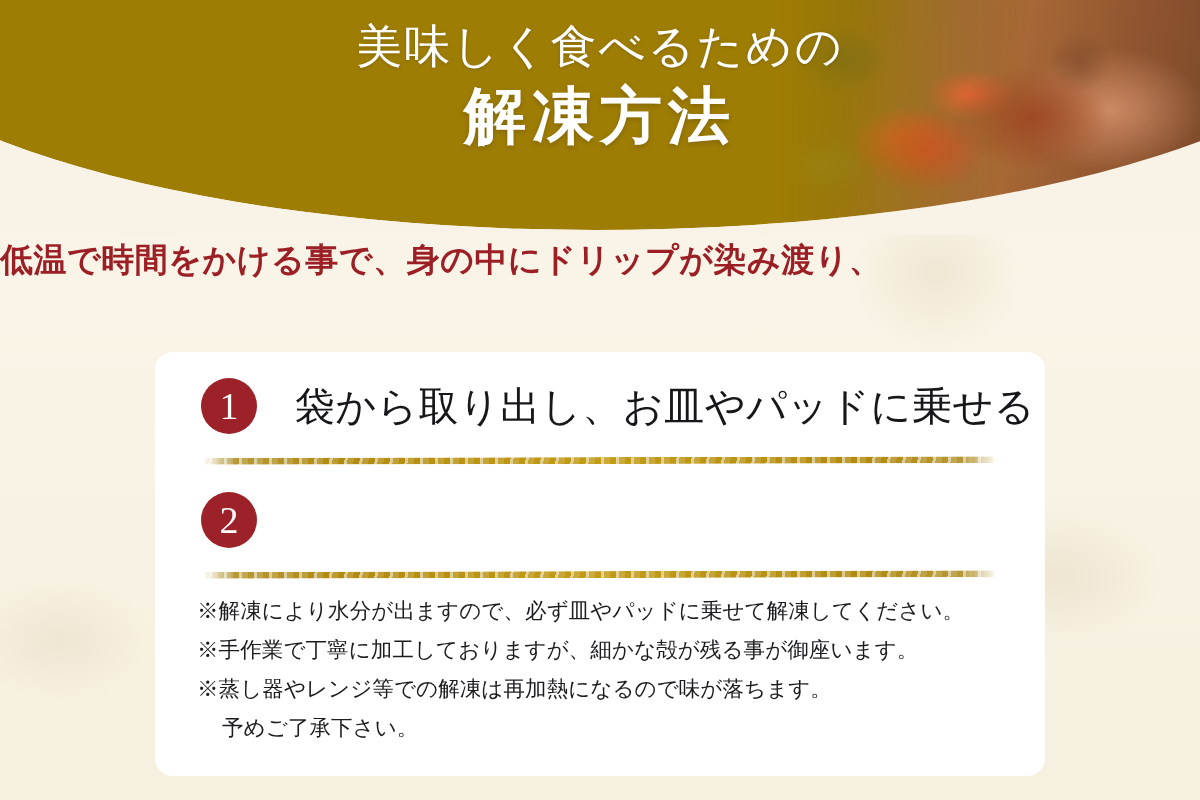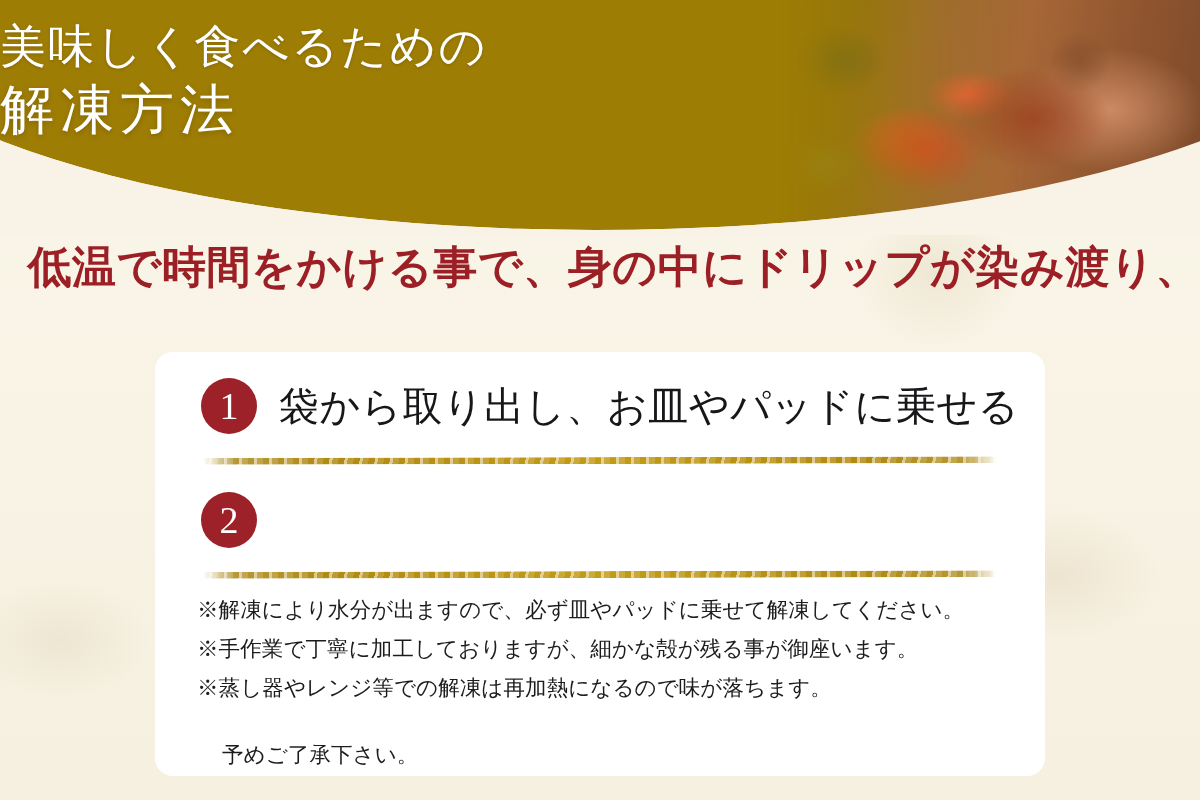--- a/index.html
+++ b/index.html
@@ -65,46 +65,47 @@
     width:1560px; height:560px;
     border-radius:0 0 52% 50% / 0 0 46% 44%;
     box-shadow:0 0 0 9999px #f8f3e6;
     pointer-events:none;
   }
 
   #banner-text {
     position:absolute;
     left:0; top:0; width:1200px; height:235px;
     z-index:3;
+    text-align:center;
     color:#fff;
   }
   #banner-lead {
     position:absolute;
     left:0; right:0; top:16px;
     font-size:46px;
     letter-spacing:2px;
     font-weight:400;
     text-shadow:0 1px 3px rgba(80,60,0,.35);
   }
   #banner-title {
     position:absolute;
     left:0; right:0; top:74px;
-    font-size:54px;
-    font-weight:400;
+    font-size:62px;
+    font-weight:700;
     letter-spacing:6px;
     text-shadow:0 2px 5px rgba(80,60,0,.35);
   }
 
   
   #lead-copy {
     position:absolute;
     left:0; right:0; top:236px;
-    text-align:right;
+    text-align:left;
     color:#9c1f26;
-    font-size:44px;
+    font-size:33px;
     font-weight:700;
     line-height:1.47;
     letter-spacing:.5px;
   }
   #lead-copy .lead-line { display:block; }
 
   
   #card {
     position:absolute;
     left:155px; top:352px;
@@ -126,21 +127,21 @@
     width:56px; height:56px;
     border-radius:50%;
     background:#9c2128;
     color:#fff;
     font-size:38px;
     line-height:56px;
     text-align:center;
     flex:0 0 56px;
   }
   .step-text {
-    margin-left:22px;
+    margin-left:38px;
     font-size:40px;
     color:#17171a;
     letter-spacing:.5px;
     white-space:nowrap;
   }
 
   .divider {
     position:absolute;
     left:48px;
     width:794px;
@@ -165,28 +166,28 @@
     border-radius:4px;
     transform:rotate(-.12deg);
   }
   #divider-1 { top:105px; }
   #divider-2 { top:219px; }
 
   #notes {
     position:absolute;
     left:42px; top:240px;
     width:820px;
-    font-family:Liberation Mono, monospace;
+    font-family:Liberation Serif, serif;
     font-size:21.5px;
     line-height:1.82;
     color:#1c1c1e;
     letter-spacing:.1px;
   }
   #notes .note { display:block; white-space:nowrap; }
-  #notes .note-cont { display:block; padding-left:25px; white-space:nowrap;margin-top:28px; }
+  #notes .note-cont { display:block; padding-left:25px; white-space:nowrap; }
 </style>
 </head>
 <body>
 
 <div id="page">
 
   <div id="banner">
     <div class="banner-gold"></div>
     <div class="banner-photo"></div>
     <div class="banner-curve-mask"></div>

